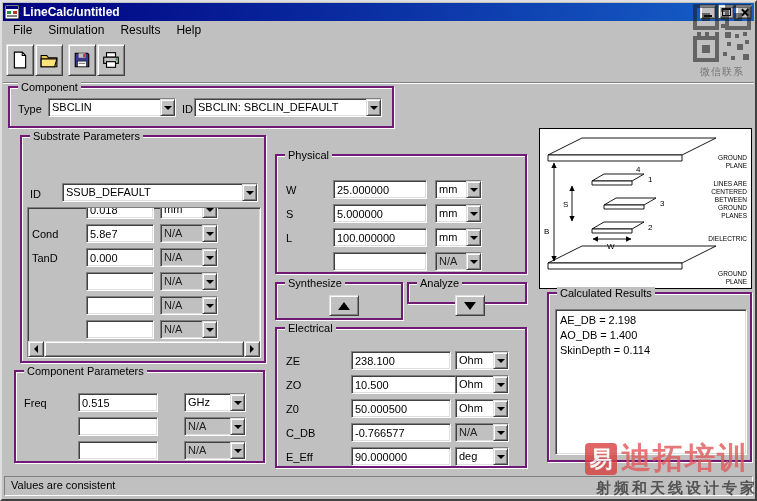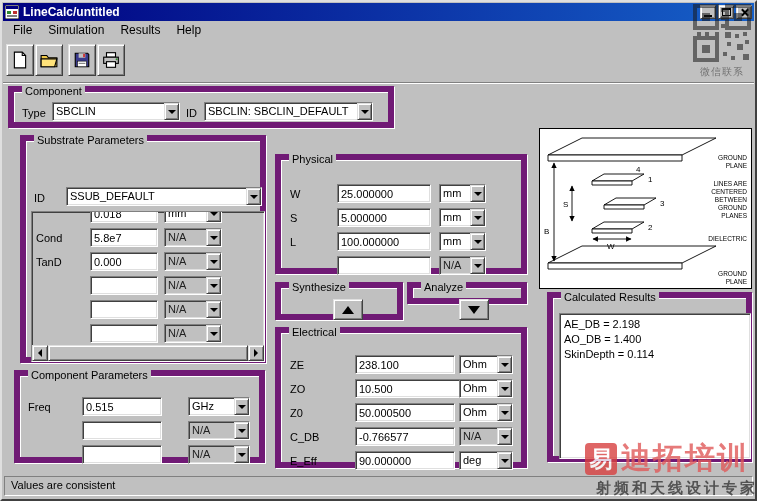--- a/index.html
+++ b/index.html
@@ -24,21 +24,21 @@
   .g-close { position:relative; width:9px; height:9px; }
   .g-close::before,.g-close::after { content:""; position:absolute; left:4px; top:0; width:2px; height:9px; background:#000; }
   .g-close::before { transform:rotate(45deg); } .g-close::after { transform:rotate(-45deg); }
   
   .menubar { position:absolute; left:1px; top:19px; right:1px; height:17px; display:flex; align-items:center; padding-left:2px; }
   .menu-item { padding:1px 8px; font-size:12px; }
   .toolbar { position:absolute; left:1px; top:36px; right:1px; height:44px;
     box-shadow:0 1px 0 #808080, 0 2px 0 #fff; }
   .toolbtn { position:absolute; top:6px; width:28px; height:32px; display:flex; align-items:center; justify-content:center; }
   
-  .grp { position:absolute; border:6px solid #701a75;
+  .grp { position:absolute; border:2px solid #701a75;
     box-shadow: inset 1px 1px 0 #fff, 1px 1px 0 #fff; }
   .glabel { position:absolute; top:-7px; left:8px; background:#c0c0c0; padding:0 3px; font-size:11px; line-height:13px; white-space:nowrap; }
   .lbl { position:absolute; font-size:11px; line-height:14px; white-space:nowrap; }
   .field { position:absolute; height:19px; background:#fff;
     border:1px solid; border-color:#808080 #fff #fff #808080;
     box-shadow: inset 1px 1px 0 #404040, inset -1px -1px 0 #dfdfdf;
     font:11px "Liberation Sans", sans-serif; padding:0 3px; outline:none; color:#000; }
   .combo { position:absolute; height:19px; background:#fff;
     border:1px solid; border-color:#808080 #fff #fff #808080;
     box-shadow: inset 1px 1px 0 #404040, inset -1px -1px 0 #dfdfdf;
@@ -157,21 +157,21 @@
   <div class="grp" style="left:6px; top:84px; width:386px; height:42px">
     <span class="glabel">Component</span>
     <span class="lbl" style="left:8px; top:14px">Type</span>
     <div class="combo" style="left:38px; top:10px; width:128px">
       <span class="ctxt">SBCLIN</span>
       <span class="cbtn">
           <span class="tri down"></span>
         </span>
     </div>
     <span class="lbl" style="left:172px; top:14px">ID</span>
-    <div class="combo" style="left:190px; top:10px; width:169px">
+    <div class="combo" style="left:184px; top:10px; width:188px">
       <span class="ctxt">SBCLIN: SBCLIN_DEFAULT</span>
       <span class="cbtn">
           <span class="tri down"></span>
         </span>
     </div>
   </div>
 
   <div class="grp" style="left:18px; top:133px; width:246px; height:228px">
     <span class="glabel">Substrate Parameters</span>
     <span class="lbl" style="left:8px; top:50px">ID</span>

